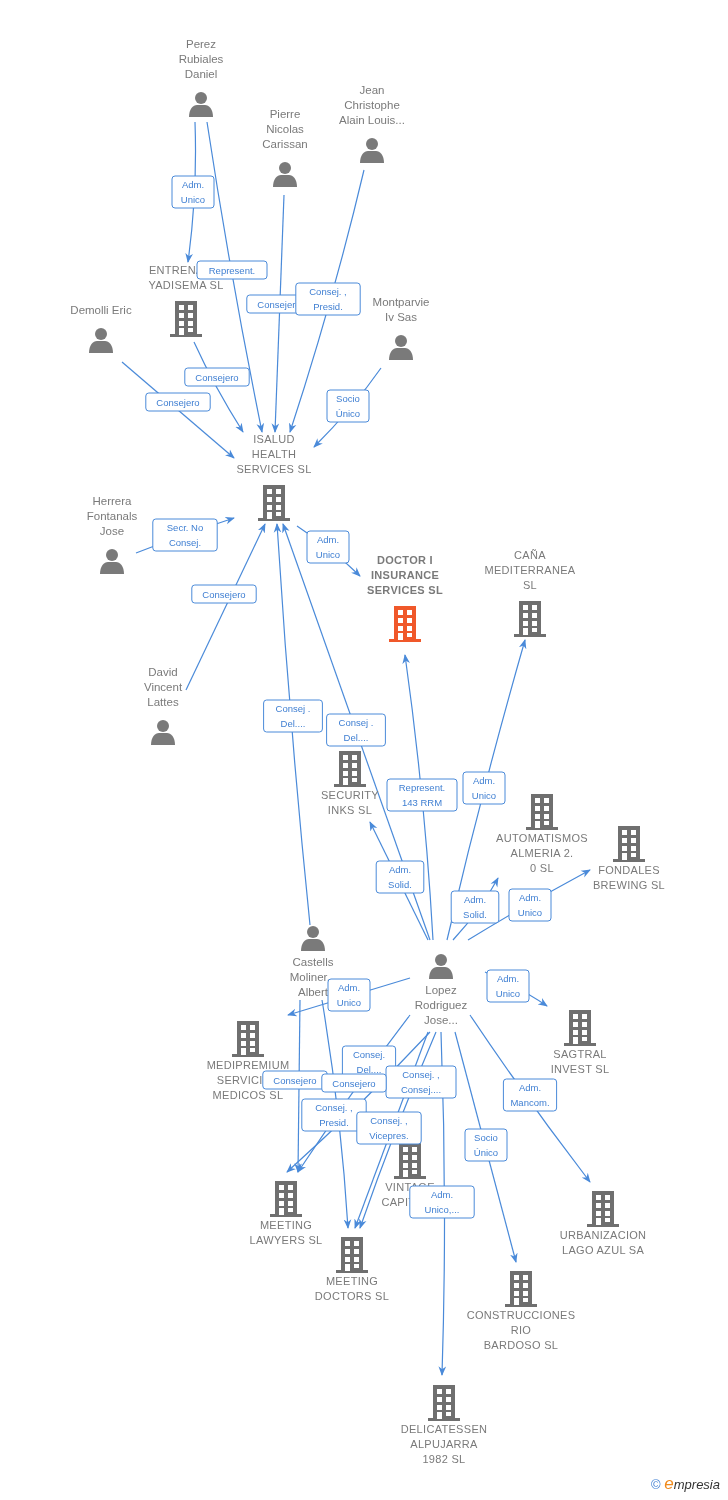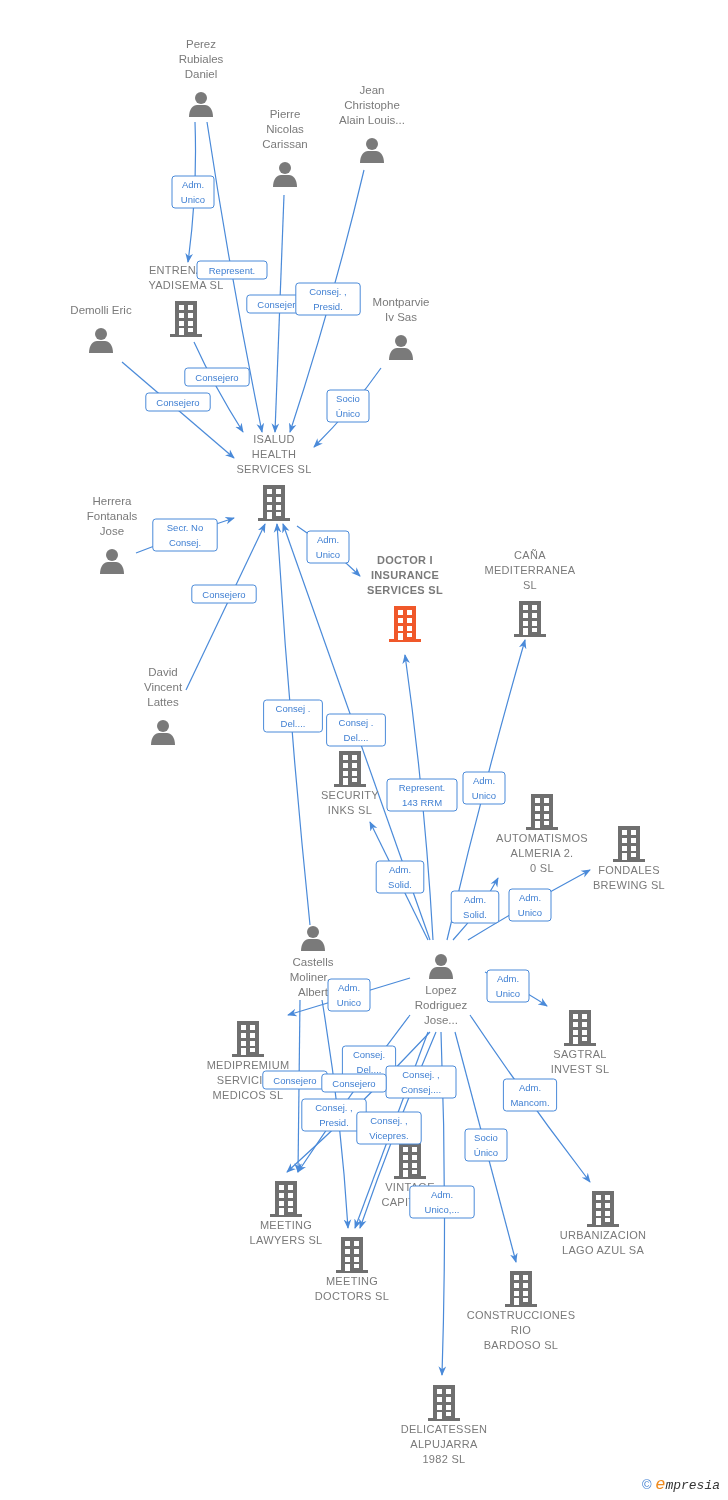--- a/index.html
+++ b/index.html
@@ -5,21 +5,21 @@
   html, body { margin:0; padding:0; background:#ffffff; }
   body { width:728px; height:1500px; position:relative; overflow:hidden; font-family:"Liberation Sans", sans-serif; }
   #graph { position:absolute; left:0; top:0; width:728px; height:1500px; }
   .node-label { font-family:"Liberation Sans", sans-serif; font-size:11.5px; fill:#7a7a7a; text-anchor:middle; }
   .node-label.company { font-size:11px; letter-spacing:0.3px; }
   .node-label.focus { font-weight:bold; fill:#7a7a7a; }
   .edge { stroke:#4a8ad9; stroke-width:1.2; fill:none; }
   .edge-label-box { fill:#ffffff; stroke:#4a8ad9; stroke-width:1; rx:3; }
   .edge-label-text { font-family:"Liberation Sans", sans-serif; font-size:9.5px; fill:#3f7fd2; text-anchor:middle; }
   .copyright { position:absolute; right:8px; bottom:6px; font-family:"Liberation Sans", sans-serif; font-size:13px; color:#3f7fd2; }
-  .copyright .brand { font-family:Liberation Mono, monospace; font-style:italic; color:#333; font-size:13px;text-align:right; }
+  .copyright .brand { font-family:Liberation Sans, sans-serif; font-style:italic; color:#333; font-size:13px;text-align:right; }
   .copyright .brand .e { color:#f08a1c; font-size:17px; }
 </style>
 </head>
 <body>
 
 <svg id="graph" width="728" height="1500" viewBox="0 0 728 1500" xmlns="http://www.w3.org/2000/svg">
   <defs>
     <marker id="arrow" viewBox="0 0 10 10" refX="9" refY="5" markerWidth="8" markerHeight="8" orient="auto-start-reverse">
       <path d="M0,1 L10,5 L0,9 L3,5 z" fill="#4a8ad9"></path>
     </marker>

